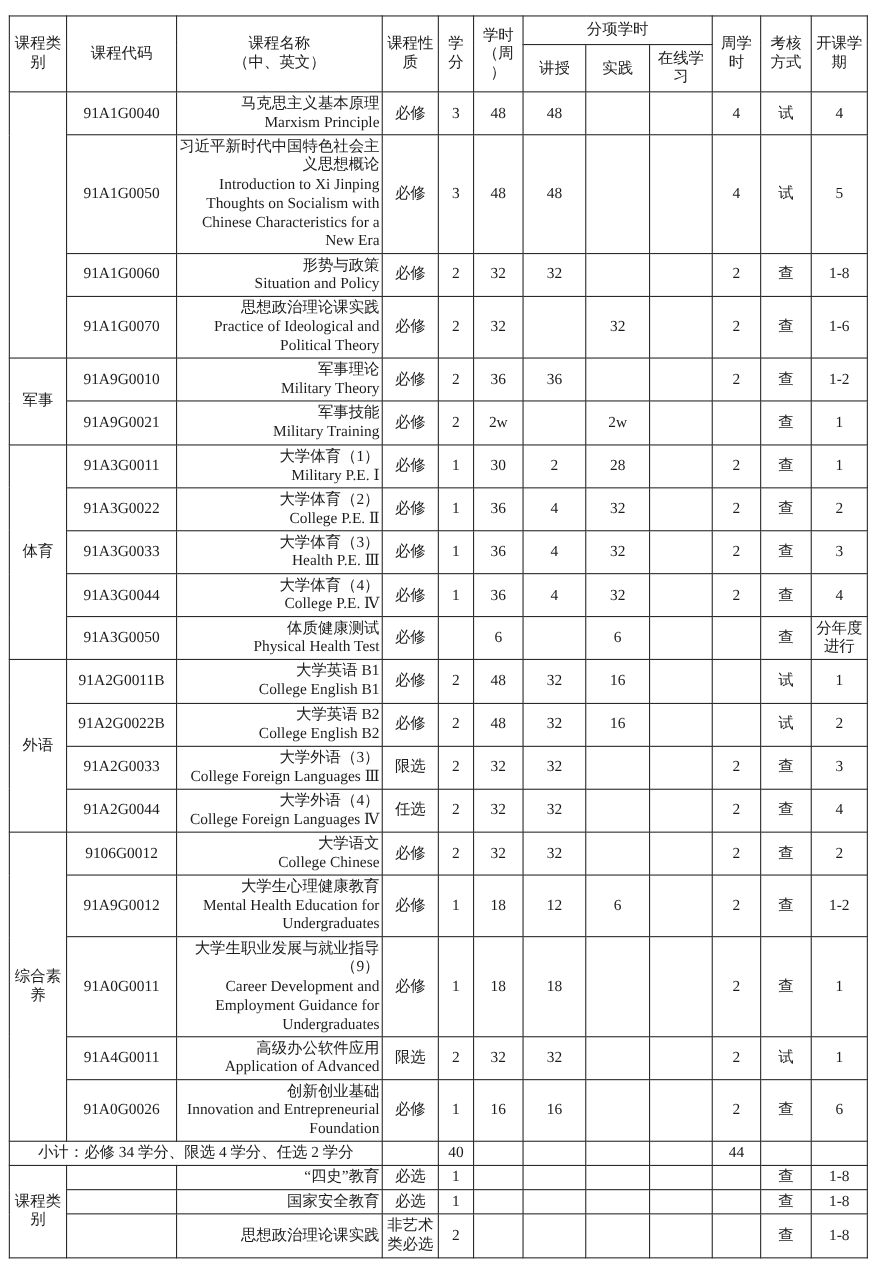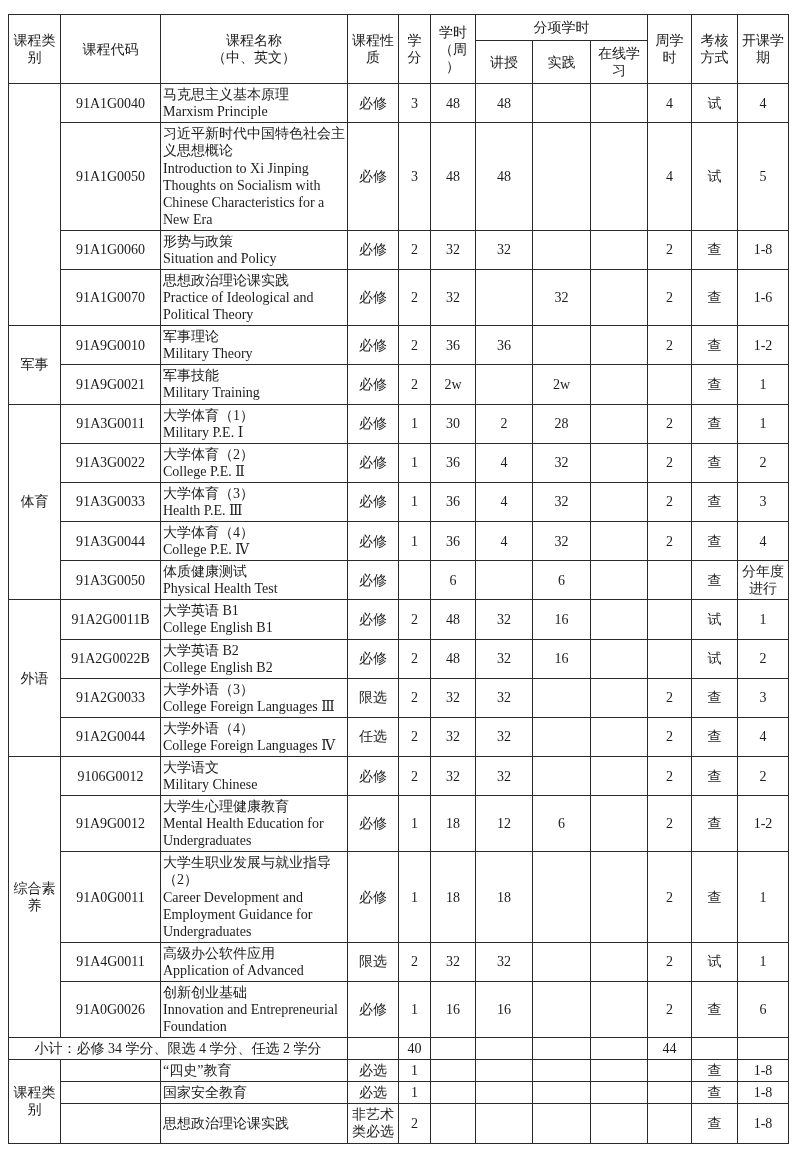--- a/index.html
+++ b/index.html
@@ -18,21 +18,21 @@
     border:1px solid #2b2b2b;
     text-align:center;
     vertical-align:middle;
     padding:2px 2px;
     line-height:1.22;
     font-weight:normal;
     word-break:break-word;
     overflow-wrap:break-word;
   }
   table.curriculum thead th{padding:4px 2px;}
-  td.name-cell div{text-align:left;}
+  td.name-cell div{text-align:right;}
   td.subtotal-label{text-align:left;padding-left:6px;}
 </style>
 </head>
 <body>
 
 <div class="sheet">
 <table class="curriculum">
   <colgroup>
     <col style="width:52px">
         <col style="width:100px">
@@ -317,21 +317,21 @@
       <td>2</td>
       <td>查</td>
       <td>4</td>
     </tr>
 
     <tr>
       <td rowspan="5">综合素养</td>
       <td>9106G0012</td>
       <td class="name-cell">
             <div>大学语文</div>
-            <div>Military Chinese</div>
+            <div>College Chinese</div>
           </td>
       <td>必修</td>
       <td>2</td>
       <td>32</td>
       <td>32</td>
       <td></td>
       <td></td>
       <td>2</td>
       <td>查</td>
       <td>2</td>
@@ -348,21 +348,21 @@
       <td>12</td>
       <td>6</td>
       <td></td>
       <td>2</td>
       <td>查</td>
       <td>1-2</td>
     </tr>
     <tr>
       <td>91A0G0011</td>
       <td class="name-cell">
-            <div>大学生职业发展与就业指导（2）</div>
+            <div>大学生职业发展与就业指导（9）</div>
             <div>Career Development and Employment Guidance for Undergraduates</div>
           </td>
       <td>必修</td>
       <td>1</td>
       <td>18</td>
       <td>18</td>
       <td></td>
       <td></td>
       <td>2</td>
       <td>查</td>

